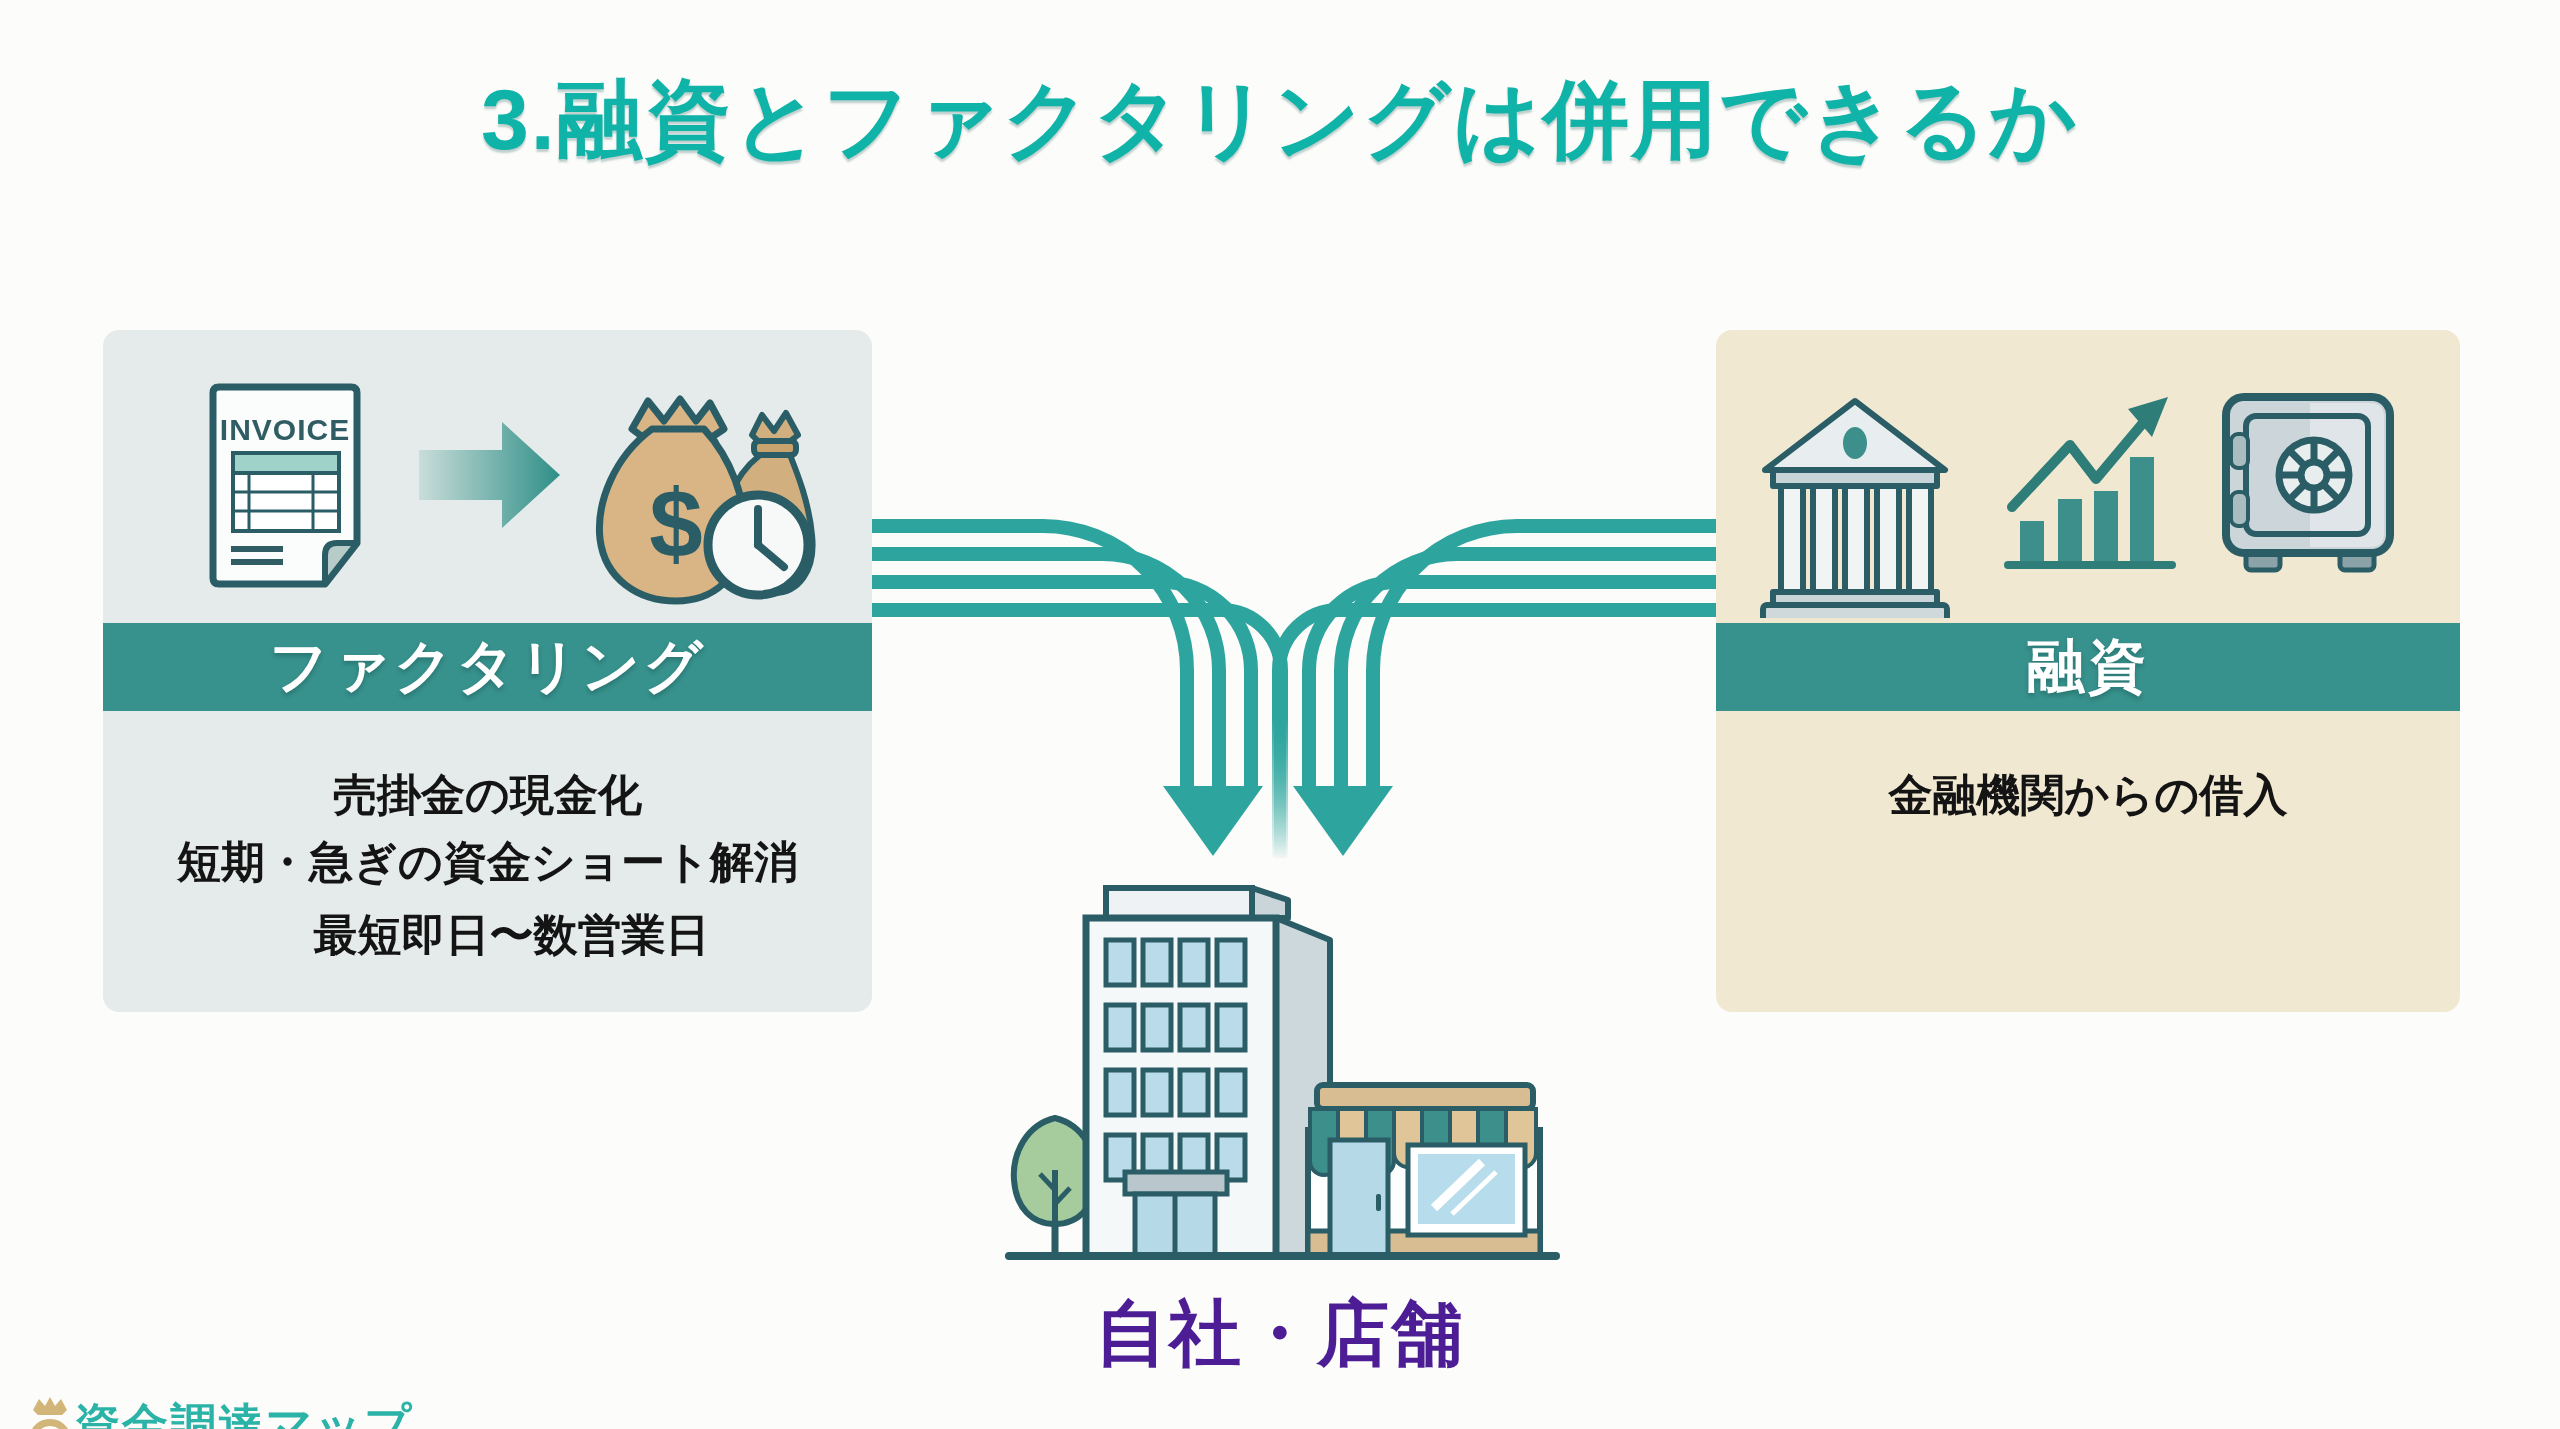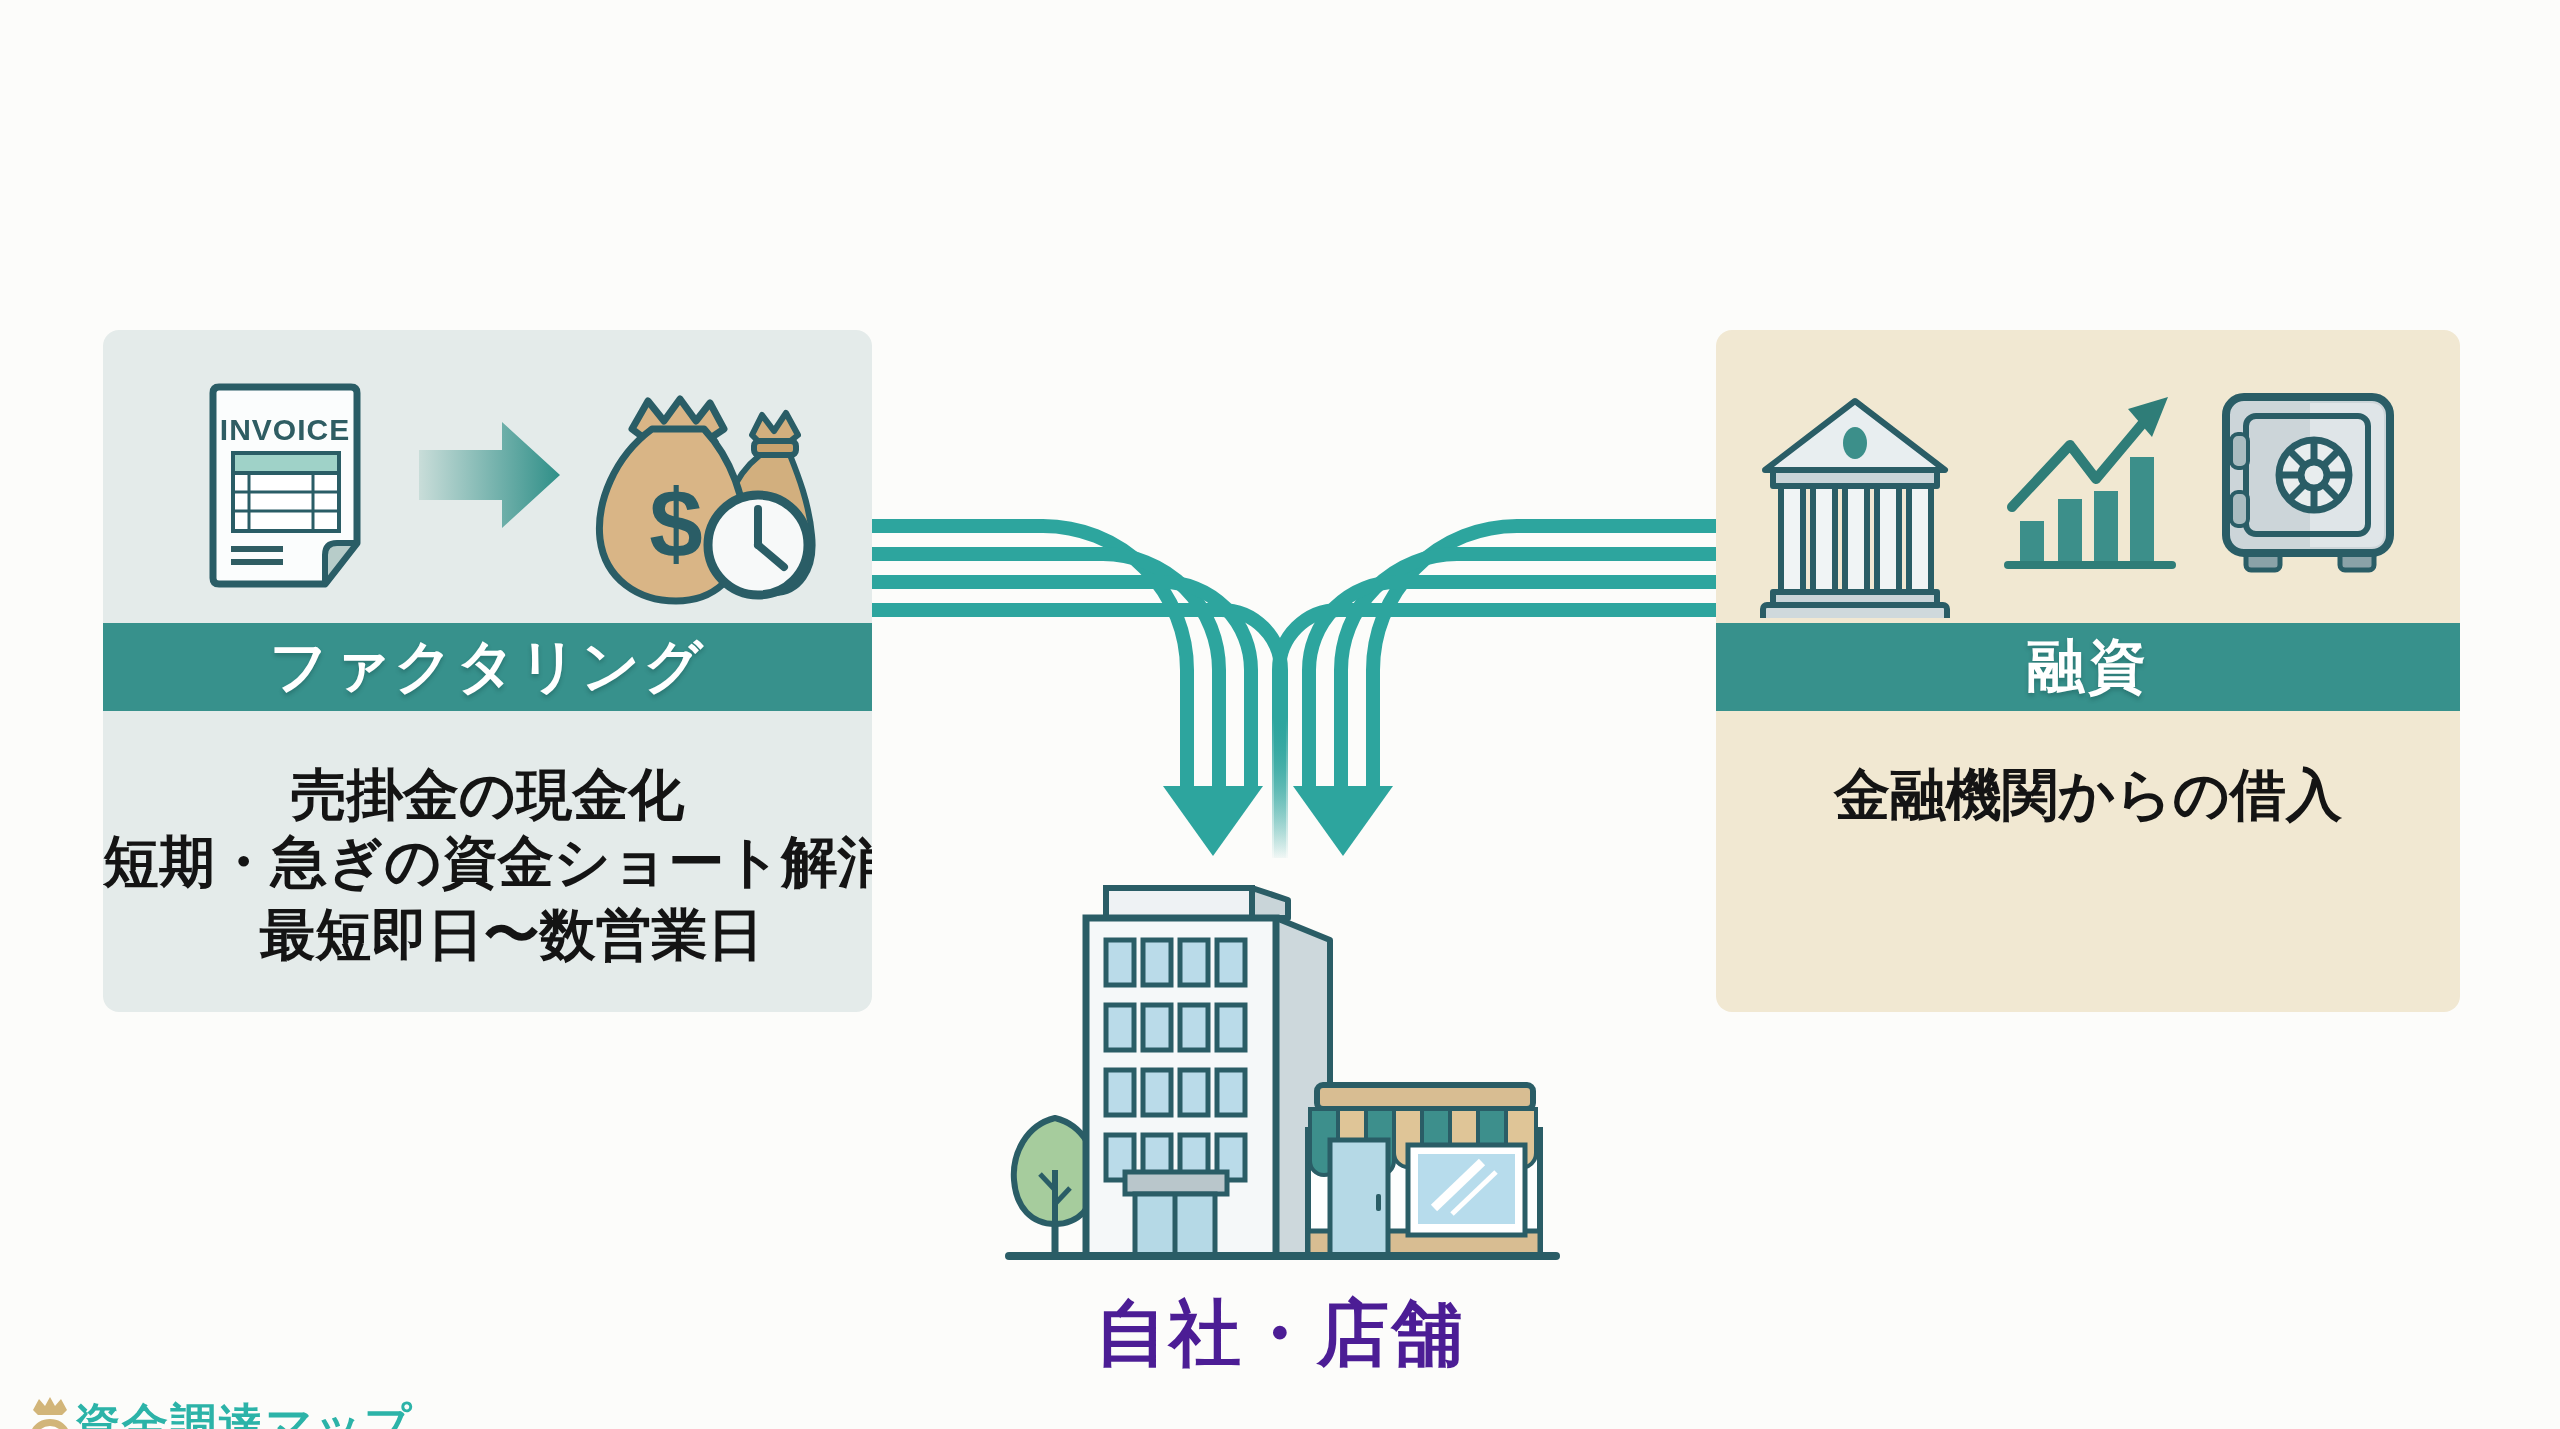--- a/index.html
+++ b/index.html
@@ -19,21 +19,21 @@
   .panel.right{left:1716px;width:744px;background:#f1e8d2;}
   .banner{
     position:absolute;left:0;right:0;top:293px;height:88px;background:#37918c;
     display:flex;align-items:center;justify-content:center;
     color:#ffffff;font-size:58px;font-weight:800;letter-spacing:3px;
     text-shadow:0 3px 4px rgba(0,40,38,.25);
     font-family:Liberation Serif, serif;
   }
   .bodyline{
     position:absolute;left:0;right:0;height:70px;line-height:70px;text-align:center;
-    font-size:56px;font-weight:800;color:#141414;white-space:nowrap;
+    font-size:44px;font-weight:800;color:#141414;white-space:nowrap;
   }
   .bodyline.l1{top:430px;} .bodyline.l2{top:497px;} .bodyline.l3{top:570px;padding-left:48px;}
   .icon{position:absolute;}
   .invoice-icon{left:102px;top:53px;}
   .arrow-right-icon{left:314px;top:90px;}
   .moneybags-icon{left:487px;top:55px;}
   .bank-icon{left:44px;top:63px;}
   .chart-icon{left:284px;top:65px;}
   .safe-icon{left:506px;top:62px;}
   .building-svg{position:absolute;left:990px;top:878px;z-index:1;}
@@ -68,20 +68,21 @@
       <path d="M 1719 526 H 1517 A 144 144 0 0 0 1373 670 V 789"></path>
       <path d="M 1719 554 H 1457 A 116 116 0 0 0 1341 670 V 789"></path>
       <path d="M 1719 582 H 1397 A 88 88 0 0 0 1309 670 V 789"></path>
       <path d="M 869 610 H 1221 A 60 60 0 0 1 1281 670 V 858" stroke="url(#fadeC)"></path>
       <path d="M 1719 610 H 1339 A 60 60 0 0 0 1279 670 V 858" stroke="url(#fadeC)"></path>
     </g>
     <polygon points="1163,786 1263,786 1213,856" fill="#2da59e"></polygon>
     <polygon points="1293,786 1393,786 1343,856" fill="#2da59e"></polygon>
   </svg>
 
+  <div class="title">3.融資とファクタリングは併用できるか</div>
 
   <section class="panel left">
 
     <svg class="icon invoice-icon" width="160" height="205" viewBox="0 0 160 205">
       <path d="M 8 10 Q 8 4 14 4 H 146 Q 152 4 152 10 V 160 L 120 201 H 14 Q 8 201 8 195 Z" fill="#fbfdfd" stroke="#2a5d66" stroke-width="7" stroke-linejoin="round"></path>
       <path d="M 152 160 L 120 201 V 172 Q 120 160 132 160 Z" fill="#b7ccc9" stroke="#2a5d66" stroke-width="6" stroke-linejoin="round"></path>
       <text x="80" y="57" text-anchor="middle" font-size="30" font-weight="bold" letter-spacing="1" fill="#2f5d63">INVOICE</text>
       <rect x="28" y="70" width="106" height="20" fill="#9fd2c8" stroke="#2a5d66" stroke-width="4"></rect>
       <rect x="28" y="90" width="106" height="58" fill="#ffffff" stroke="#2a5d66" stroke-width="4"></rect>
       <line x1="44" y1="90" x2="44" y2="148" stroke="#2a5d66" stroke-width="3"></line>

